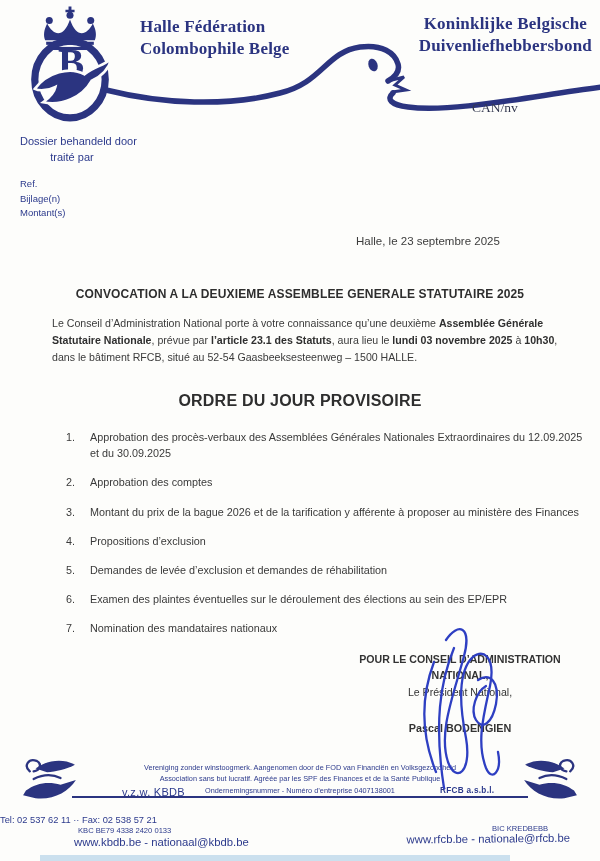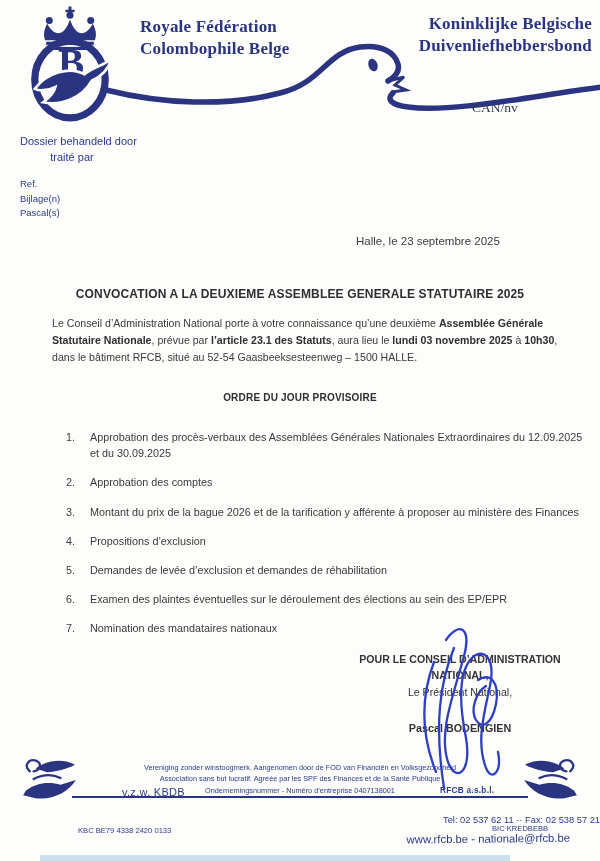--- a/index.html
+++ b/index.html
@@ -7,44 +7,44 @@
     position:relative;width:600px;height:861px;background:#fdfdfb;
     font-family:"Liberation Sans",sans-serif;color:#3a3a3a;overflow:hidden;
     margin:0 auto;
   }
   .abs{position:absolute;}
   .serifhead{
     font-family:"Liberation Serif",serif;font-weight:bold;color:#2b3480;
     font-size:17px;line-height:1.3;letter-spacing:.2px;
   }
   .org-fr{left:140px;top:16px;}
-  .org-nl{right:8px;top:13px;text-align:right;}
+  .org-nl{right:8px;top:13px;text-align:center;}
   .ref-code{left:472px;top:100px;font-family:"Liberation Serif",serif;font-size:13.5px;color:#33384f;}
   .handled{left:20px;top:134px;font-size:11px;color:#2c3a8c;width:120px;line-height:1.45;}
   .handled .l2{text-align:center;width:104px;}
   .refblock{left:20px;top:177px;font-size:9.5px;color:#2c3a8c;line-height:1.55;}
   .dateline{left:356px;top:203px;font-size:11.5px;color:#3c3c3c;margin-top:32px;}
   .title{left:0;top:287px;width:600px;text-align:center;font-size:12px;font-weight:bold;color:#2e2e2e;letter-spacing:.15px;}
   .intro{left:52px;top:315px;width:526px;font-size:10.6px;line-height:1.62;color:#3a3a3a;}
   .intro .b{font-weight:bold;color:#2f2f2f;}
-  .agenda-head{left:0;top:392px;width:600px;text-align:center;font-size:10px;font-weight:bold;color:#2e2e2e;letter-spacing:.2px;}
+  .agenda-head{left:0;top:392px;width:600px;text-align:center;font-size:16px;font-weight:bold;color:#2e2e2e;letter-spacing:.2px;}
   .agenda{left:66px;top:429px;width:520px;font-size:10.8px;color:#3a3a3a;}
   .agenda .item{display:flex;margin-bottom:13px;line-height:1.5;}
   .agenda .num{width:24px;flex:0 0 24px;}
   .sigblock{left:335px;top:651px;width:250px;text-align:center;font-size:10.6px;color:#333;line-height:1.55;}
   .sigblock .l1{font-weight:600;}
   .signame{left:335px;top:722px;width:250px;text-align:center;font-size:10.8px;color:#333;font-weight:600;}
   .sig-svg{left:388px;top:620px;z-index:5;}
   
   .legal{left:90px;top:762px;width:420px;text-align:center;font-size:7.3px;color:#2c3a8c;line-height:1.55;}
   .footrule{left:72px;top:796px;width:456px;height:1.5px;background:#2b3480;}
   .org-left{left:78px;top:786px;font-size:11px;font-weight:normal;color:#2c3a8c;letter-spacing:.3px;margin-left:44px;}
   .org-right{left:440px;top:786px;font-size:8.2px;font-weight:bold;color:#2c3a8c;letter-spacing:.3px;}
   .address{left:0;top:799px;width:600px;text-align:center;font-size:12.6px;font-weight:600;color:#2b3480;letter-spacing:.2px;}
-  .phone{left:0;top:815px;width:600px;text-align:right;font-size:9.3px;color:#2c3a8c;}
+  .phone{left:0;top:815px;width:600px;text-align:left;font-size:9.3px;color:#2c3a8c;}
   .iban{left:78px;top:826px;font-size:7.6px;color:#2c3a8c;}
   .bic{left:492px;top:824px;font-size:7.6px;color:#2c3a8c;}
   .web-left{left:74px;top:836px;font-size:11.3px;color:#2c3a8c;}
   .web-right{left:330px;top:833px;width:240px;text-align:right;font-size:11.3px;color:#2c3a8c;transform:rotate(-.6deg);}
   .bottomstrip{left:40px;bottom:0;width:470px;height:6px;background:#b9d5ea;opacity:.75;}
   svg{display:block;}
 </style>
 </head>
 <body>
 
@@ -61,21 +61,21 @@
         <rect x="27" y="34.5" width="46" height="3"></rect>
         <rect x="29" y="39.5" width="42" height="3"></rect>
       </g>
       <ellipse cx="50" cy="71" rx="34" ry="37" fill="none" stroke="#2b3480" stroke-width="7"></ellipse>
       <text x="51" y="68" text-anchor="middle" font-family="Liberation Serif, serif" font-weight="bold" font-size="38" fill="#2b3480">B</text>
       <path d="M16 80 C 28 64, 50 58, 64 66 C 74 58, 82 58, 90 51 C 87 62, 80 68, 71 72 C 62 88, 42 97, 24 93 C 31 88, 35 83, 36 78 C 28 82, 20 82, 16 80 Z" fill="#2b3480" stroke="#fdfdfb" stroke-width="2.5"></path>
     </svg>
   </div>
 
   <div class="abs serifhead org-fr">
-    <div>Royale Fédération</div>
+    <div>Halle Fédération</div>
     <div>Colombophile Belge</div>
   </div>
 
   <div class="abs serifhead org-nl">
     <div>Koninklijke Belgische</div>
     <div>Duivenliefhebbersbond</div>
   </div>
 
   <div class="abs" style="left:92px;top:40px;">
     <svg width="510" height="78" viewBox="0 0 510 78">
@@ -91,21 +91,21 @@
   <div class="abs ref-code">CAN/nv</div>
 
   <div class="abs handled">
     <div>Dossier behandeld door</div>
     <div class="l2">traité par</div>
   </div>
 
   <div class="abs refblock">
     <div>Ref.</div>
     <div>Bijlage(n)</div>
-    <div>Pascal(s)</div>
+    <div>Montant(s)</div>
   </div>
 
   <div class="abs dateline">Halle, le 23 septembre 2025</div>
 
   <div class="abs title">CONVOCATION A LA DEUXIEME ASSEMBLEE GENERALE STATUTAIRE 2025</div>
 
   <p class="abs intro" style="margin:0;"><span>Le Conseil d’Administration National porte à votre connaissance qu’une deuxième </span><span class="b">Assemblée Générale Statutaire Nationale</span><span>, prévue par </span><span class="b">l’article 23.1 des Statuts</span><span>, aura lieu le </span><span class="b">lundi 03 novembre 2025</span><span> à </span><span class="b">10h30</span><span>, dans le bâtiment RFCB, situé au 52-54 Gaasbeeksesteenweg – 1500 HALLE.</span></p>
 
   <div class="abs agenda-head">ORDRE DU JOUR PROVISOIRE</div>
 
@@ -189,17 +189,18 @@
   </div>
 
   <div class="abs org-left">v.z.w. KBDB</div>
   <div class="abs org-right">RFCB a.s.b.l.</div>
   <div class="abs footrule"></div>
 
   <div class="abs phone">Tel: 02 537 62 11 ·· Fax: 02 538 57 21</div>
 
   <div class="abs iban">KBC BE79 4338 2420 0133</div>
   <div class="abs bic">BIC KREDBEBB</div>
+  <div class="abs web-left">www.kbdb.be - nationaal@kbdb.be</div>
   <div class="abs web-right">www.rfcb.be - nationale@rfcb.be</div>
 
   <div class="abs bottomstrip"></div>
 
 </div>
 
 </body></html>

